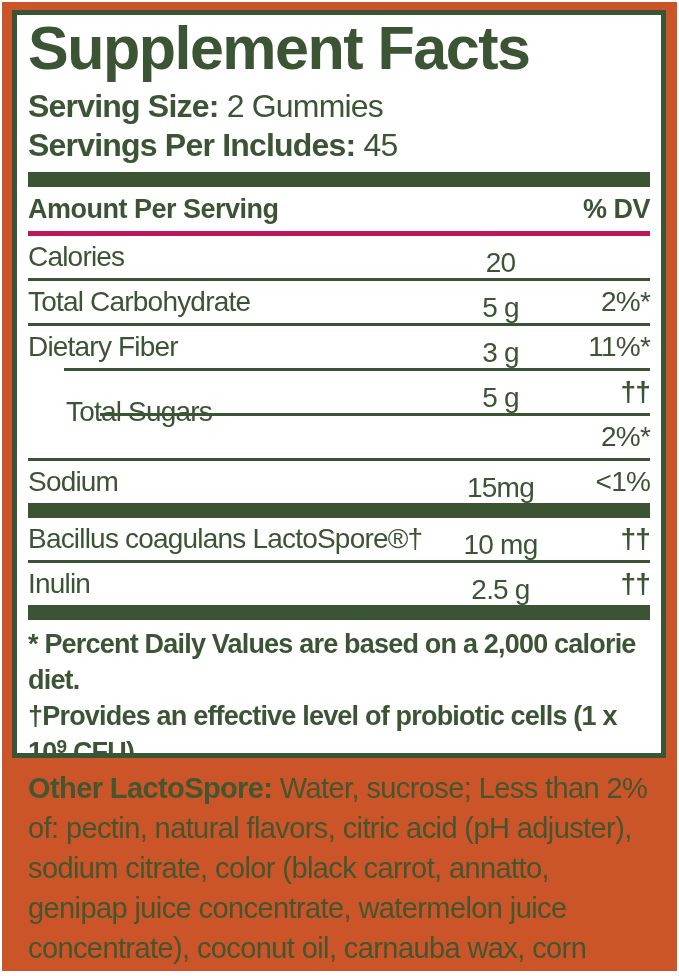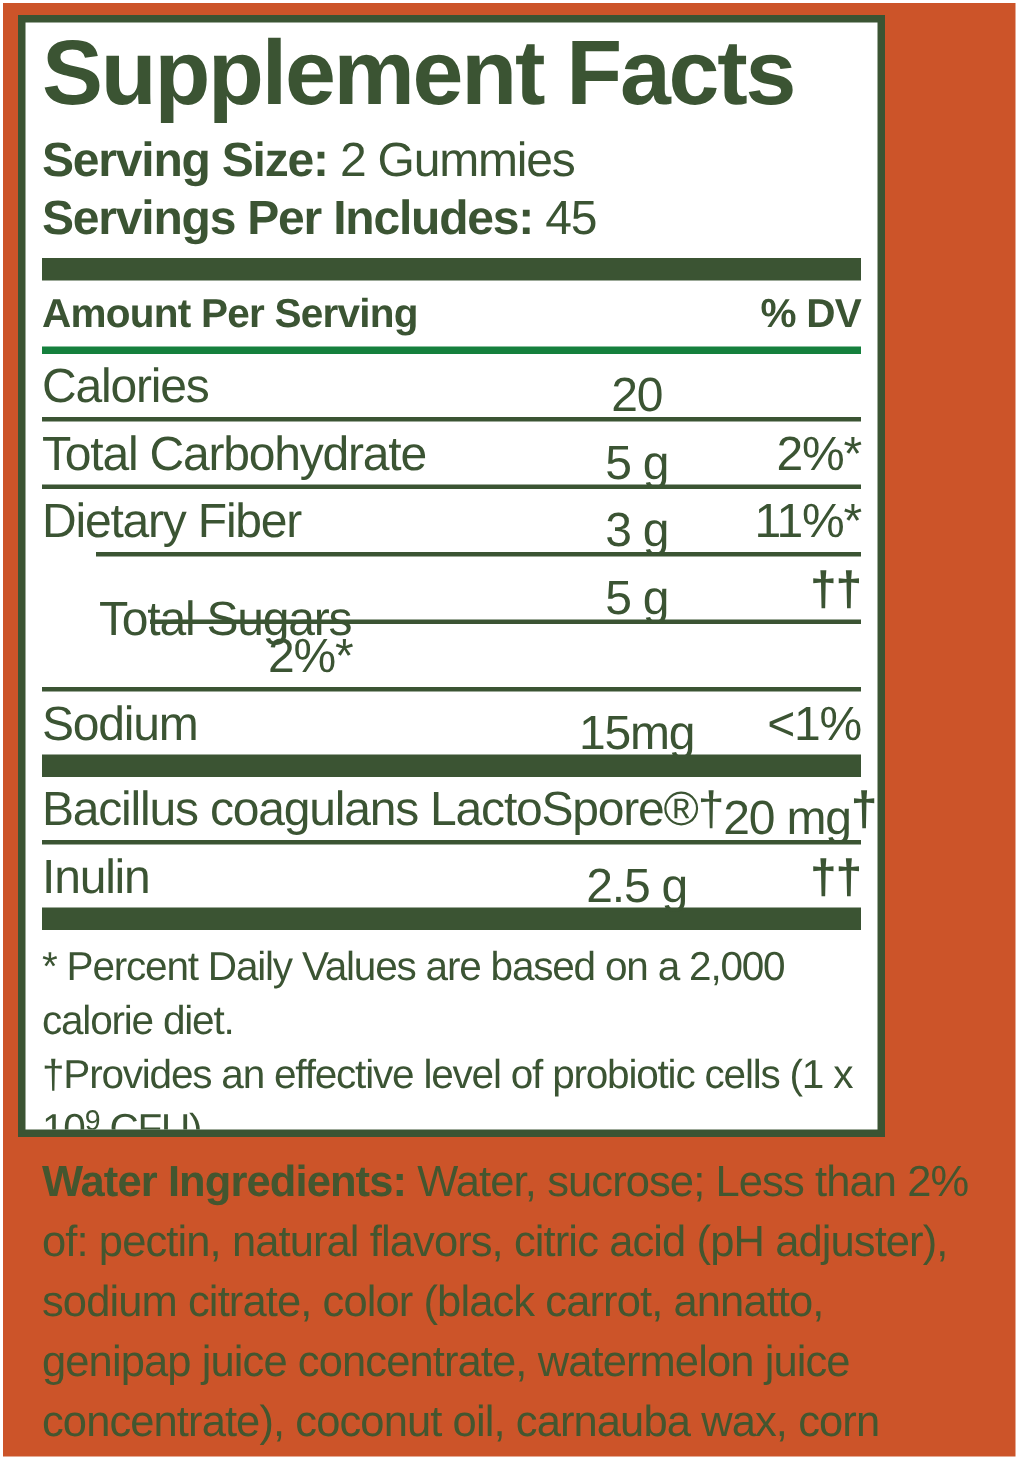--- a/index.html
+++ b/index.html
@@ -3,50 +3,50 @@
 <meta charset="utf-8">
 <style>
   html,body{margin:0;padding:0;}
   body{
     width:679px;height:976px;position:relative;background:#ffffff;
     font-family:"Liberation Sans", sans-serif;
     -webkit-font-smoothing:antialiased;
   }
   .frame{position:absolute;left:2px;top:2px;width:675px;height:969px;}
   .panel{
-    position:absolute;left:12px;top:10px;width:578px;height:748px;
+    position:absolute;left:12px;top:10px;width:654px;height:748px;
     background:#ffffff;border:5px solid #3b5433;box-sizing:border-box;
     padding:0 11px;overflow:hidden;
   }
   .green{color:#3b5433;}
   .title{
     font-weight:700;font-size:61px;line-height:56px;letter-spacing:-1.5px;
     margin-top:5px;white-space:nowrap;
   }
   .serving{margin-top:11px;font-size:32px;line-height:39px;letter-spacing:-0.8px;}
   .servline .lab{font-weight:700;}
   .bar{height:15px;background:#3b5433;}
   .bar.top{margin-top:7px;}
   .hdr{
     display:flex;align-items:center;height:44px;
-    font-weight:700;font-size:27px;border-bottom:5px solid #15803d;
+    font-weight:700;font-size:27px;border-bottom:5px solid #be185d;
     letter-spacing:-0.5px;
   }
-  .row{display:flex;align-items:center;height:42px;font-size:32px;letter-spacing:-0.8px;}
+  .row{display:flex;align-items:center;height:42px;font-size:28px;letter-spacing:-0.8px;justify-content:space-between;}
   .row .label{flex:1;white-space:nowrap;}
   .row .label.ind1{padding-left:38px;margin-top:40px;}
   .row .label.ind2{padding-left:74px;}
   .amt{width:115px;text-align:center;white-space:nowrap;margin-top:12px;}
   .dv{width:92px;text-align:right;white-space:nowrap;}
   .dv.b{font-weight:700;}
   .hdr .label{flex:1;}
   .sep{height:3px;background:#3b5433;}
   .sep.i1{margin-left:36px;}
   .sep.i2{margin-left:72px;}
-  .fn{margin-top:6px;font-size:27px;line-height:36px;letter-spacing:-0.8px;}
+  .fn{margin-top:6px;font-size:27px;line-height:36px;letter-spacing:-0.8px;font-weight:bold;}
   .sup9{font-size:19px;position:relative;top:-8px;}
   .ingredients{
     position:absolute;left:28px;top:768px;width:626px;
     font-size:29px;line-height:40px;letter-spacing:-0.6px;color:#44562f;
   }
   .ingredients .lab{font-weight:700;}
 </style>
 </head>
 <body>
 
@@ -109,21 +109,21 @@
   <div class="row">
     <span class="label">Sodium</span>
     <span class="amt">15mg</span>
     <span class="dv">&lt;1%</span>
   </div>
 
   <div class="bar"></div>
 
   <div class="row">
     <span class="label">Bacillus coagulans LactoSpore®†</span>
-    <span class="amt">20 mg</span>
+    <span class="amt">10 mg</span>
     <span class="dv b">††</span>
   </div>
   <div class="sep"></div>
 
   <div class="row">
     <span class="label">Inulin</span>
     <span class="amt">2.5 g</span>
     <span class="dv b">††</span>
   </div>
 
@@ -131,14 +131,14 @@
 
   <div class="fn">
     <div>* Percent Daily Values are based on a 2,000 calorie diet.</div>
     <div><span>†Provides an effective level of probiotic cells (1 x 10</span><span class="sup9">9</span><span> CFU)</span></div>
 
   </div>
 
 </div>
 
 <div class="ingredients">
-  <span class="lab">Water Ingredients:</span><span> Water, sucrose; Less than 2% of: pectin, natural flavors, citric acid (pH adjuster), sodium citrate, color (black carrot, annatto, genipap juice concentrate, watermelon juice concentrate), coconut oil, carnauba wax, corn starch</span>
+  <span class="lab">Other LactoSpore:</span><span> Water, sucrose; Less than 2% of: pectin, natural flavors, citric acid (pH adjuster), sodium citrate, color (black carrot, annatto, genipap juice concentrate, watermelon juice concentrate), coconut oil, carnauba wax, corn starch</span>
 </div>
 
 </body></html>

